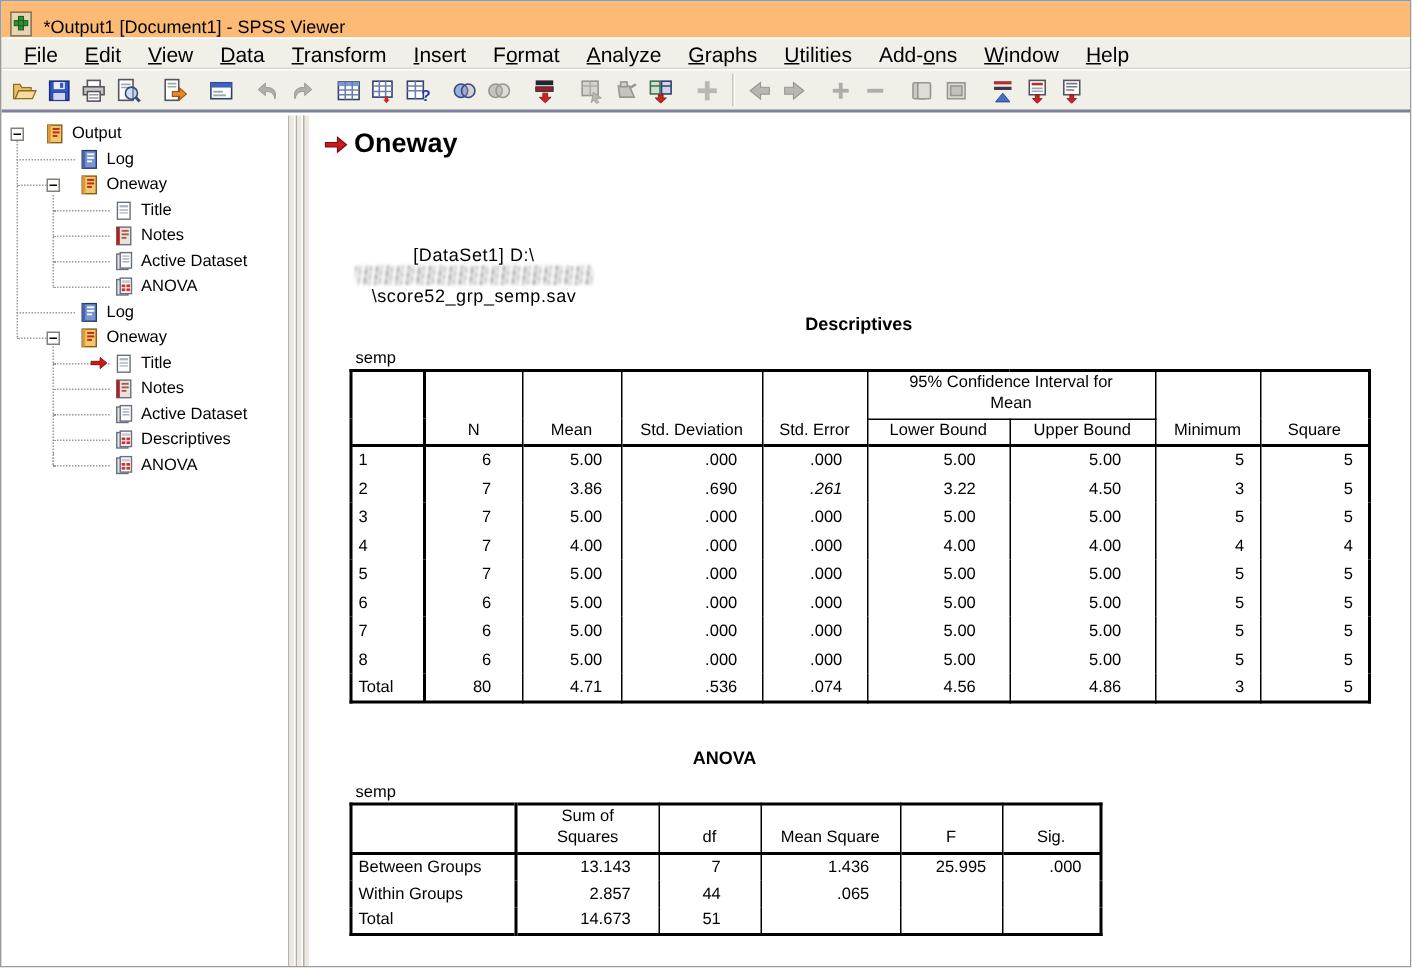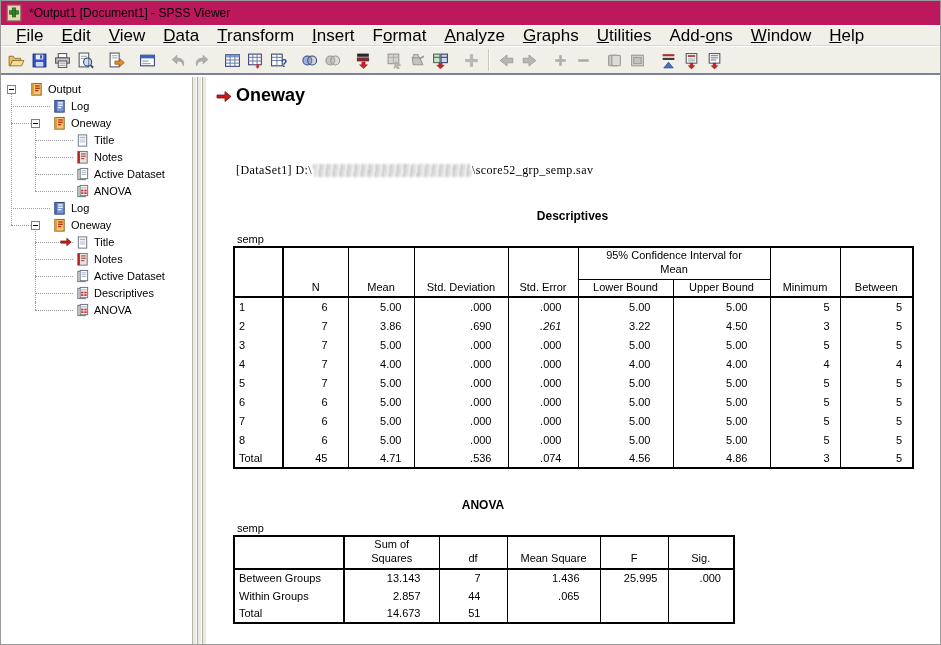--- a/index.html
+++ b/index.html
@@ -1,27 +1,27 @@
 <!DOCTYPE html>
 <html><head>
 <meta charset="utf-8">
 <style>
   * { margin:0; padding:0; box-sizing:border-box; }
   html,body { width:941px; height:645px; }
   body { font-family:"Liberation Sans", sans-serif; background:#fff; overflow:hidden; }
   .window { position:relative; width:941px; height:645px; border:1px solid #9a9a9a; background:#fff; overflow:hidden; }
 
   
-  .titlebar { position:absolute; left:0; top:0; width:100%; height:24px; background:#be185d; display:flex; align-items:center; padding-left:4px; }
+  .titlebar { position:absolute; left:0; top:0; width:100%; height:24px; background:#fdba74; display:flex; align-items:flex-end; padding-left:4px; }
   .titlebar .app-icon { width:18px; height:18px; margin-right:6px; display:inline-flex; }
   .title-text { font-size:12px; color:#000; }
 
   
   .menubar { position:absolute; left:0; top:24px; width:100%; height:21px; background:#f0efe8; border-top:1px solid #fff; border-bottom:1px solid #dbd8cc; display:flex; align-items:center; padding-left:6px; }
-  .menu-item { font-size:17px; color:#000; padding:3px 9px; cursor:default; }
+  .menu-item { font-size:14px; color:#000; padding:3px 9px; cursor:default; }
   .menu-item u { text-decoration:underline; }
 
   
   .toolbar { position:absolute; left:0; top:46px; width:100%; height:28px; background:#f0efe8; border-bottom:2px solid #7d819b; display:flex; align-items:center; padding-left:4px; }
   .tbtn { width:23px; height:22px; display:inline-flex; align-items:center; justify-content:center; border:1px solid transparent; }
   .tbtn svg { width:17px; height:17px; }
   .tbtn.disabled { opacity:.9; }
   .tgap { width:8px; }
   .tsep { width:2px; height:22px; border-left:1px solid #c9c6ba; border-right:1px solid #ffffff; margin:0 5px; }
 
@@ -40,21 +40,21 @@
   .expander { position:absolute; width:9px; height:9px; background:#fff; border:1px solid #848078; top:4px; }
   .expander::after { content:""; position:absolute; left:1px; top:3px; width:5px; height:1px; background:#000; }
   .tree-vline { position:absolute; width:1px; border-left:1px dotted #9a9a9a; }
   .tree-hline { position:absolute; height:1px; border-top:1px dotted #9a9a9a; }
   .tree-marker { position:absolute; top:3px; width:12px; height:10px; }
 
   
   .heading-block { position:absolute; left:10px; top:8px; display:flex; align-items:center; }
   .heading-arrow { width:16px; height:13px; margin-right:4px; margin-top:2px; }
   h1.oneway { font-size:18px; font-weight:bold; color:#000; letter-spacing:0; }
-  .dataset-line { position:absolute; left:30px; top:86px; font-family:Liberation Serif, serif; font-size:12px; letter-spacing:.4px; color:#000; white-space:nowrap; display:flex; align-items:center; }
+  .dataset-line { position:absolute; left:30px; top:86px; font-family:Liberation Sans, sans-serif; font-size:12px; letter-spacing:.4px; color:#000; white-space:nowrap; display:flex; align-items:center;flex-direction:column; }
   .redacted { display:inline-block; width:158px; height:13px; margin:0 1px; background:
       repeating-linear-gradient(97deg, rgba(90,90,90,.75) 0 1px, rgba(200,200,200,.15) 1px 3px, rgba(120,120,120,.6) 3px 4px, rgba(230,230,230,.1) 4px 7px);
       filter:blur(1px); border-radius:2px; }
 
   .tbl-title { position:absolute; text-align:center; font-size:12px; font-weight:bold; color:#000; }
   .var-label { position:absolute; font-size:11px; color:#000; }
 
   table.spss { border-collapse:collapse; table-layout:fixed; background:#fff; border:2px solid #000; }
   table.spss th, table.spss td { font-size:11px; font-weight:normal; color:#000; overflow:hidden; }
   table.spss th { border:1px solid #000; text-align:center; vertical-align:bottom; padding:1px 2px 2px 2px; white-space:pre-line; line-height:1.25; }
@@ -518,21 +518,21 @@
           <thead>
             <tr style="height: 30px;">
               <th class="stub hdr-b" rowspan="2"></th>
               <th class="hdr-b" rowspan="2">N</th>
               <th class="hdr-b" rowspan="2">Mean</th>
               <th class="hdr-b" rowspan="2">Std. Deviation</th>
               <th class="hdr-b" rowspan="2">Std. Error</th>
               <th class="" colspan="2">95% Confidence Interval for
 Mean</th>
               <th class="hdr-b" rowspan="2">Minimum</th>
-              <th class="hdr-b" rowspan="2">Between</th>
+              <th class="hdr-b" rowspan="2">Square</th>
             </tr>
             <tr style="height: 18px;">
               <th class="hdr-b">Lower Bound</th>
               <th class="hdr-b">Upper Bound</th>
             </tr>
           </thead>
           <tbody>
             <tr style="height: 19px;">
               <td class="stub rowlabel">1</td>
               <td class="num" style="padding-right: 20px;">6</td>
@@ -616,21 +616,21 @@
               <td class="num" style="padding-right: 12px;">5.00</td>
               <td class="num" style="padding-right: 16px;">.000</td>
               <td class="num" style="padding-right: 16px;">.000</td>
               <td class="num" style="padding-right: 22px;">5.00</td>
               <td class="num" style="padding-right: 22px;">5.00</td>
               <td class="num" style="padding-right: 10px;">5</td>
               <td class="num" style="padding-right: 10px;">5</td>
             </tr>
             <tr style="height: 19px;">
               <td class="stub rowlabel">Total</td>
-              <td class="num" style="padding-right: 20px;">45</td>
+              <td class="num" style="padding-right: 20px;">80</td>
               <td class="num" style="padding-right: 12px;">4.71</td>
               <td class="num" style="padding-right: 16px;">.536</td>
               <td class="num" style="padding-right: 16px;">.074</td>
               <td class="num" style="padding-right: 22px;">4.56</td>
               <td class="num" style="padding-right: 22px;">4.86</td>
               <td class="num" style="padding-right: 10px;">3</td>
               <td class="num" style="padding-right: 10px;">5</td>
             </tr>
           </tbody>
         </table>

